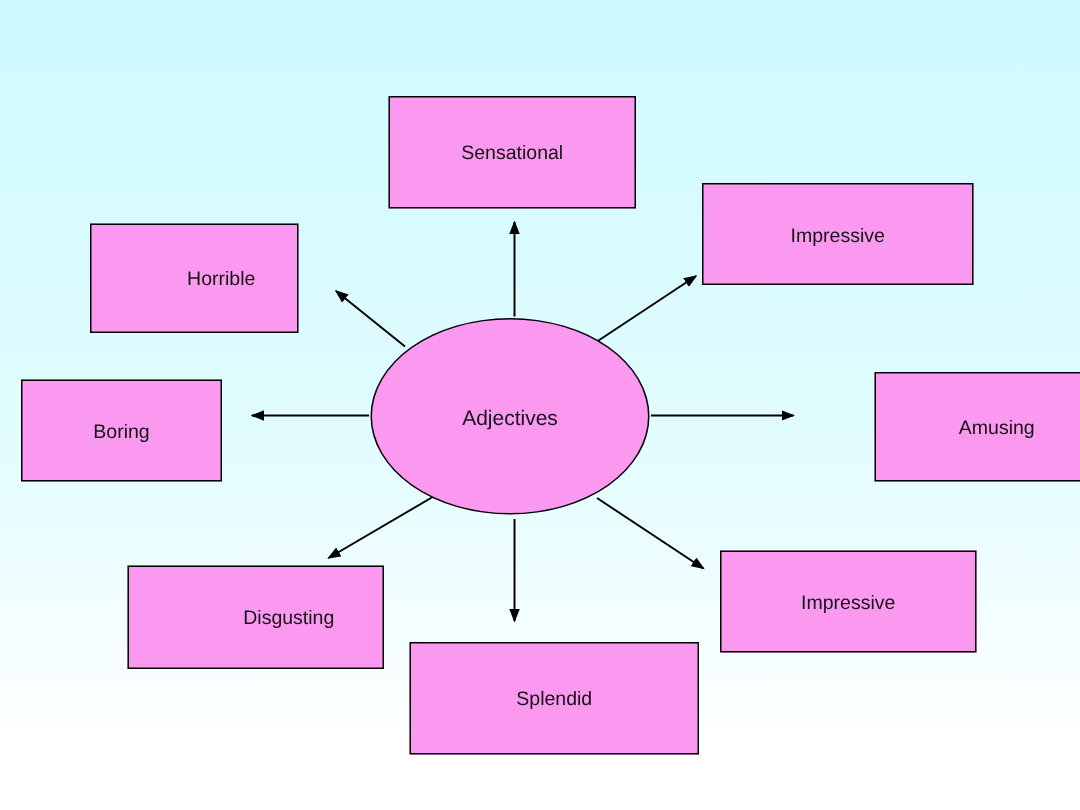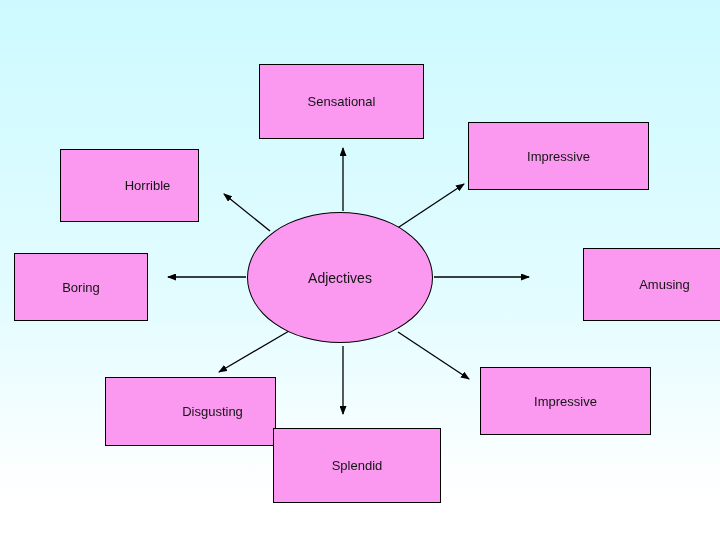--- a/index.html
+++ b/index.html
@@ -45,22 +45,22 @@
   .node.center-ellipse {
     border-radius: 50%;
     font-size: 14px;
   }
   
   #node-sensational { left: 259px; top:  64px; width: 165px; height: 75px; }
   #node-astonishing { left: 468px; top: 122px; width: 181px; height: 68px; }
   #node-horrible    { left:  60px; top: 149px; width: 139px; height: 73px; padding-left: 36px; }
   #node-boring      { left:  14px; top: 253px; width: 134px; height: 68px; }
   #node-amusing     { left: 536px; top: 248px; width: 163px; height: 73px; margin-left: 47px; }
-  #node-disgusting  { left:  105px; top: 377px; width: 171px; height: 69px; padding-left: 44px; }
-  #node-splendid    { left: 273px; top: 428px; width: 168px; height: 75px; }
+  #node-disgusting  { left:  85px; top: 377px; width: 171px; height: 69px; padding-left: 44px; }
+  #node-splendid    { left: 273px; top: 428px; width: 193px; height: 75px; }
   #node-impressive  { left: 480px; top: 367px; width: 171px; height: 68px; }
   #node-center      { left: 247px; top: 212px; width: 186px; height: 131px; align-items: center; }
 </style>
 </head>
 <body>
 
 <div id="slide">
 
   <svg id="connectors" viewBox="0 0 720 540" xmlns="http://www.w3.org/2000/svg" aria-hidden="true">
     <defs>

